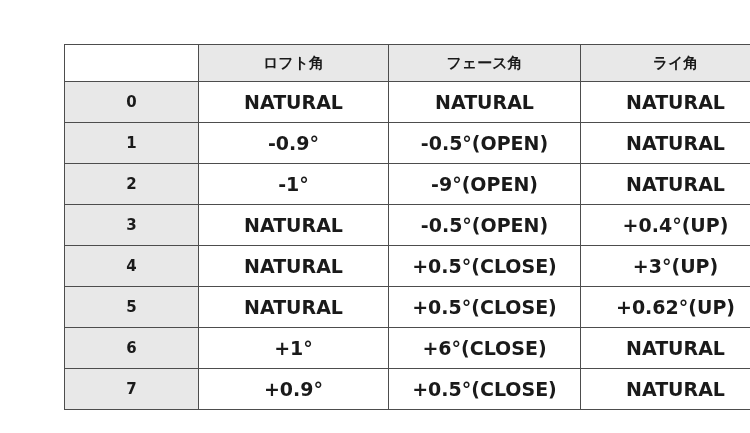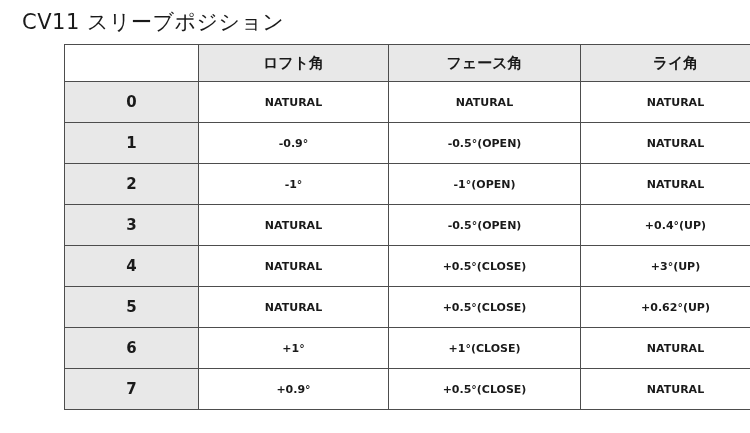--- a/index.html
+++ b/index.html
@@ -39,21 +39,21 @@
   table.sleeve {
     border-collapse: collapse;
     width: 706px;
     table-layout: fixed;
   }
   table.sleeve th,
   table.sleeve td {
     border: 1px solid #4d4d4d;
     text-align: center;
     vertical-align: middle;
-    font-size: 11px;
+    font-size: 19px;
     font-weight: bold;
     color: #1a1a1a;
     height: 40px;
     padding: 0;
   }
   table.sleeve thead th {
     background: #e8e8e8;
     height: 36px;
     font-size: 15px;
   }
@@ -67,21 +67,20 @@
   col.c0 { width: 134px; }
   col.c1 { width: 190px; }
   col.c2 { width: 192px; }
   col.c3 { width: 190px; }
 </style>
 </head>
 <body>
 
 <div class="page">
 
-  <div class="title">CV11 スリーブポジション</div>
 
   <div class="table-wrap">
     <table class="sleeve">
       <colgroup>
         <col class="c0">
         <col class="c1">
         <col class="c2">
         <col class="c3">
       </colgroup>
       <thead>
@@ -101,21 +100,21 @@
         </tr>
         <tr>
           <td class="pos">1</td>
           <td>-0.9°</td>
           <td>-0.5°(OPEN)</td>
           <td>NATURAL</td>
         </tr>
         <tr>
           <td class="pos">2</td>
           <td>-1°</td>
-          <td>-1°(OPEN)</td>
+          <td>-9°(OPEN)</td>
           <td>NATURAL</td>
         </tr>
         <tr>
           <td class="pos">3</td>
           <td>NATURAL</td>
           <td>-0.5°(OPEN)</td>
           <td>+0.4°(UP)</td>
         </tr>
         <tr>
           <td class="pos">4</td>
@@ -125,21 +124,21 @@
         </tr>
         <tr>
           <td class="pos">5</td>
           <td>NATURAL</td>
           <td>+0.5°(CLOSE)</td>
           <td>+0.62°(UP)</td>
         </tr>
         <tr>
           <td class="pos">6</td>
           <td>+1°</td>
-          <td>+1°(CLOSE)</td>
+          <td>+6°(CLOSE)</td>
           <td>NATURAL</td>
         </tr>
         <tr>
           <td class="pos">7</td>
           <td>+0.9°</td>
           <td>+0.5°(CLOSE)</td>
           <td>NATURAL</td>
         </tr>
       </tbody>
     </table>

